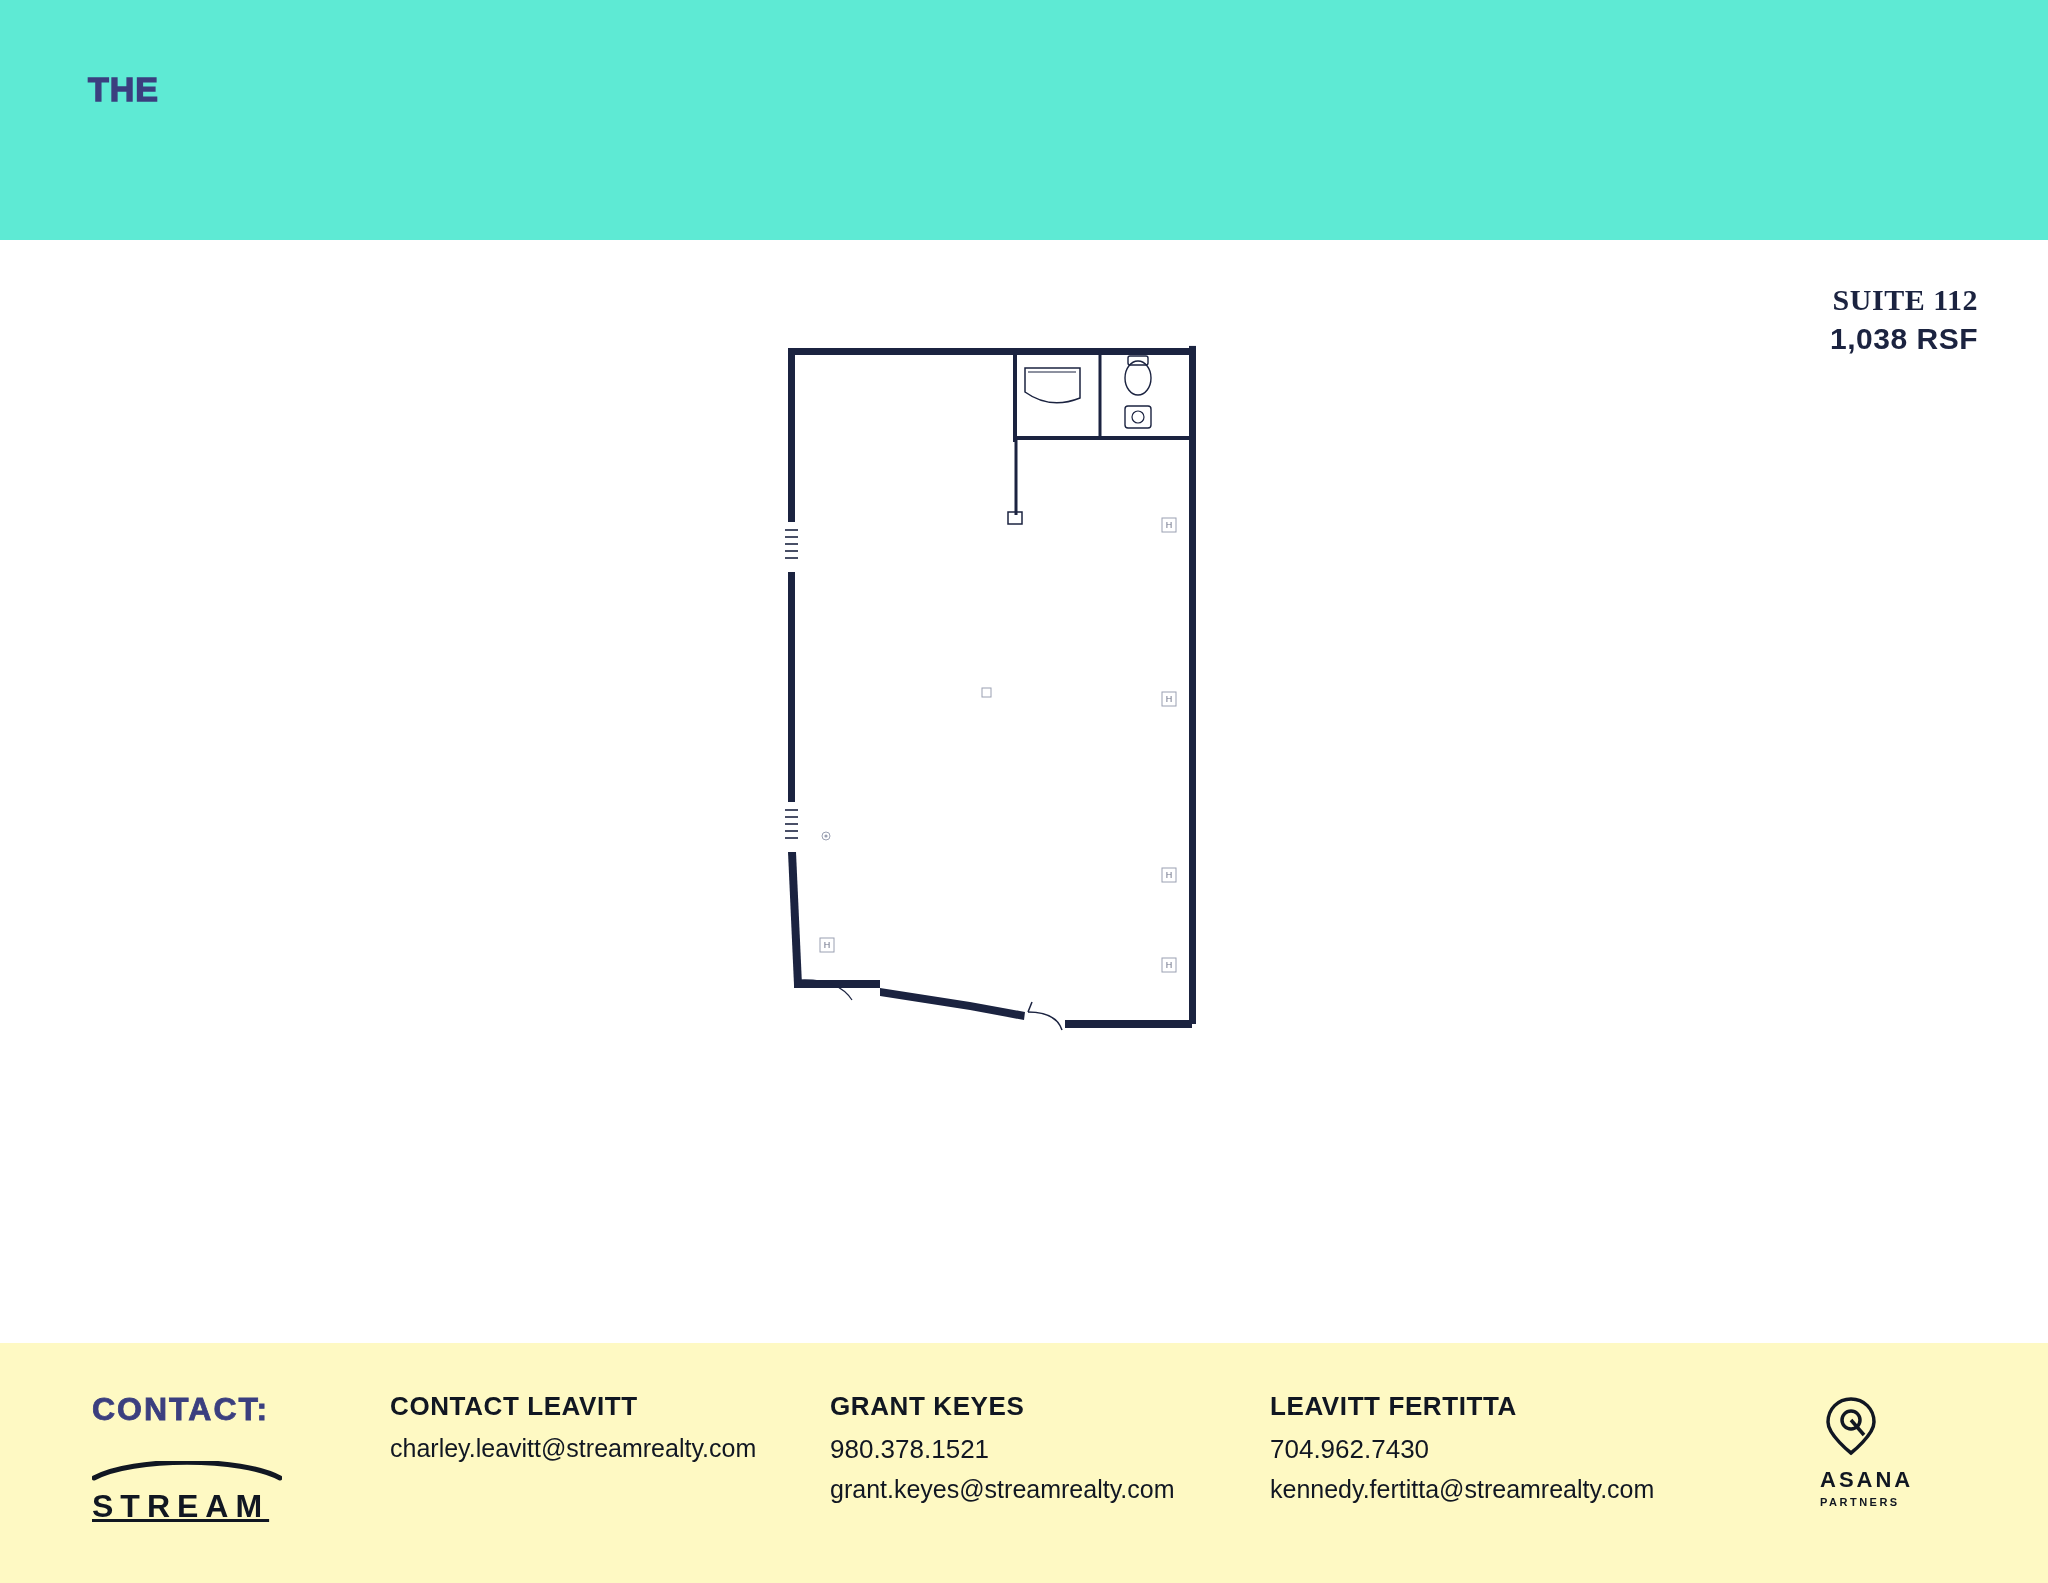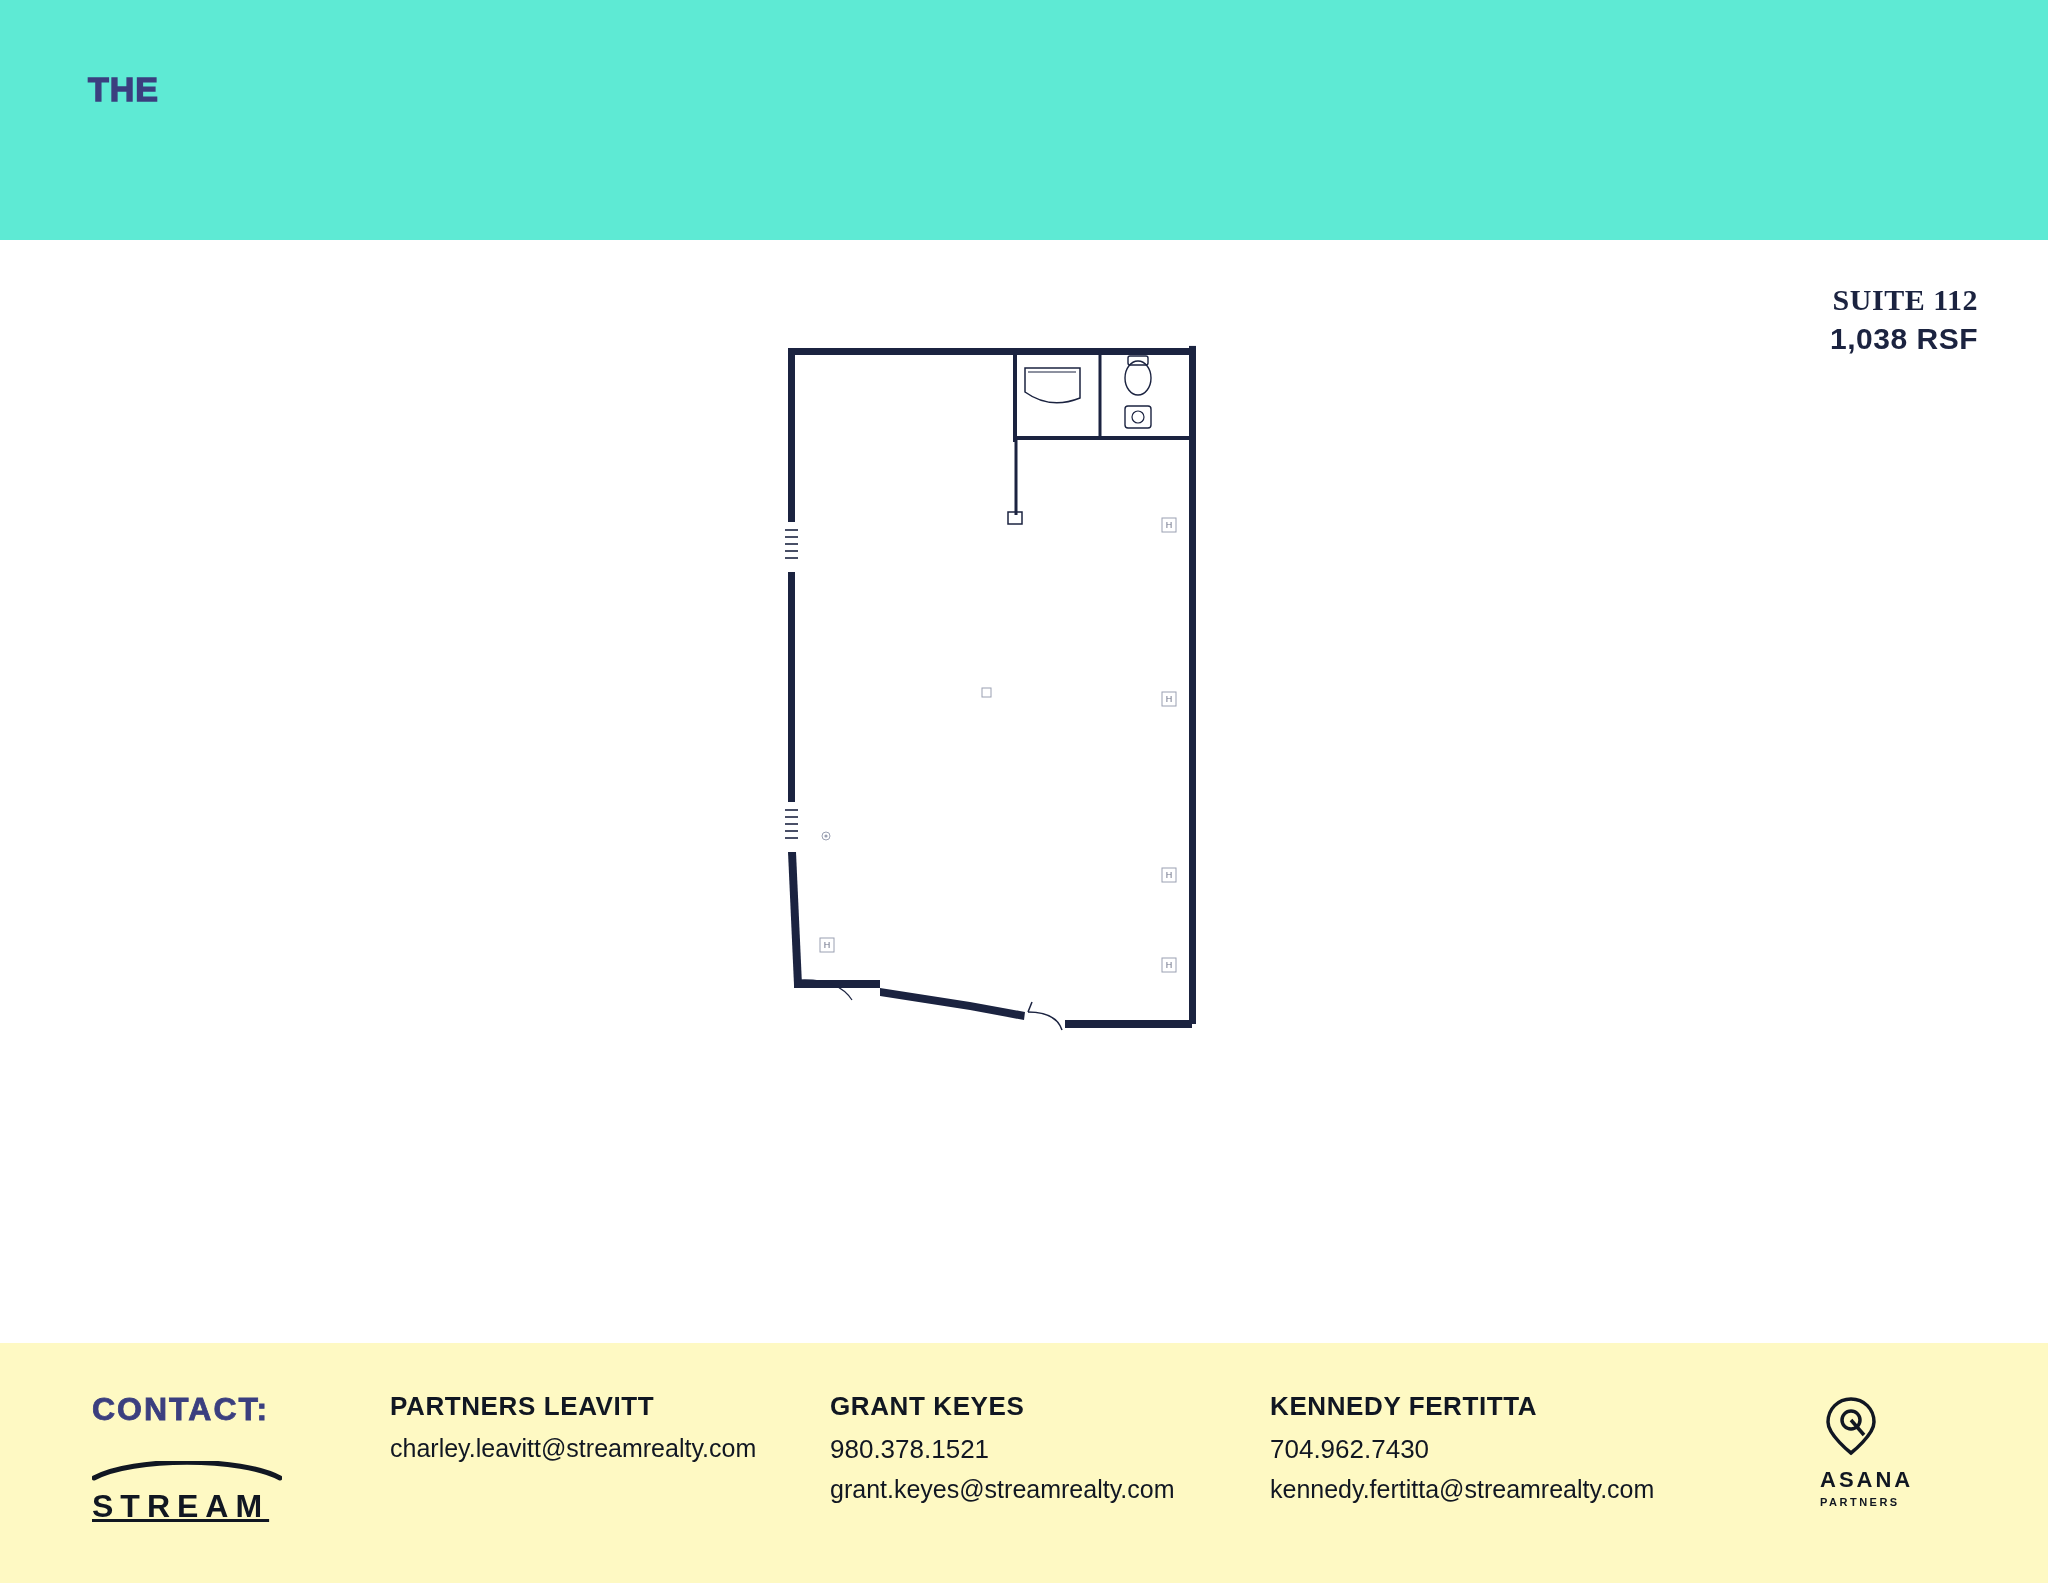--- a/index.html
+++ b/index.html
@@ -272,30 +272,30 @@
 
     <div class="stream-logo">
       <svg class="stream-swoosh" viewBox="0 0 190 22">
         <path d="M2 17 C40 -4 150 -4 188 17" stroke="#111722" stroke-width="5" fill="none" stroke-linecap="round"></path>
       </svg>
       <div class="stream-word">STREAM</div>
     </div>
 
     <div class="contacts">
       <div class="contact-col">
-        <div class="contact-name">PARTNERS LEAVITT</div>
+        <div class="contact-name">CONTACT LEAVITT</div>
         <div class="contact-email">charley.leavitt@streamrealty.com</div>
       </div>
       <div class="contact-col">
         <div class="contact-name">GRANT KEYES</div>
         <div class="contact-phone">980.378.1521</div>
         <div class="contact-email">grant.keyes@streamrealty.com</div>
       </div>
       <div class="contact-col">
-        <div class="contact-name">KENNEDY FERTITTA</div>
+        <div class="contact-name">LEAVITT FERTITTA</div>
         <div class="contact-phone">704.962.7430</div>
         <div class="contact-email">kennedy.fertitta@streamrealty.com</div>
       </div>
     </div>
 
     <div class="asana">
       <svg class="asana-mark" width="62" height="62" viewBox="0 0 62 62">
         <path d="M31 4 C18 4 8 14 8 27 C8 40 31 58 31 58 C31 58 54 40 54 27 C54 14 44 4 31 4 Z" fill="none" stroke="#111722" stroke-width="3.5"></path>
         <circle cx="31" cy="25" r="9" fill="none" stroke="#111722" stroke-width="3.5"></circle>
         <path d="M31 25 L44 40" stroke="#111722" stroke-width="3.5" fill="none"></path>

